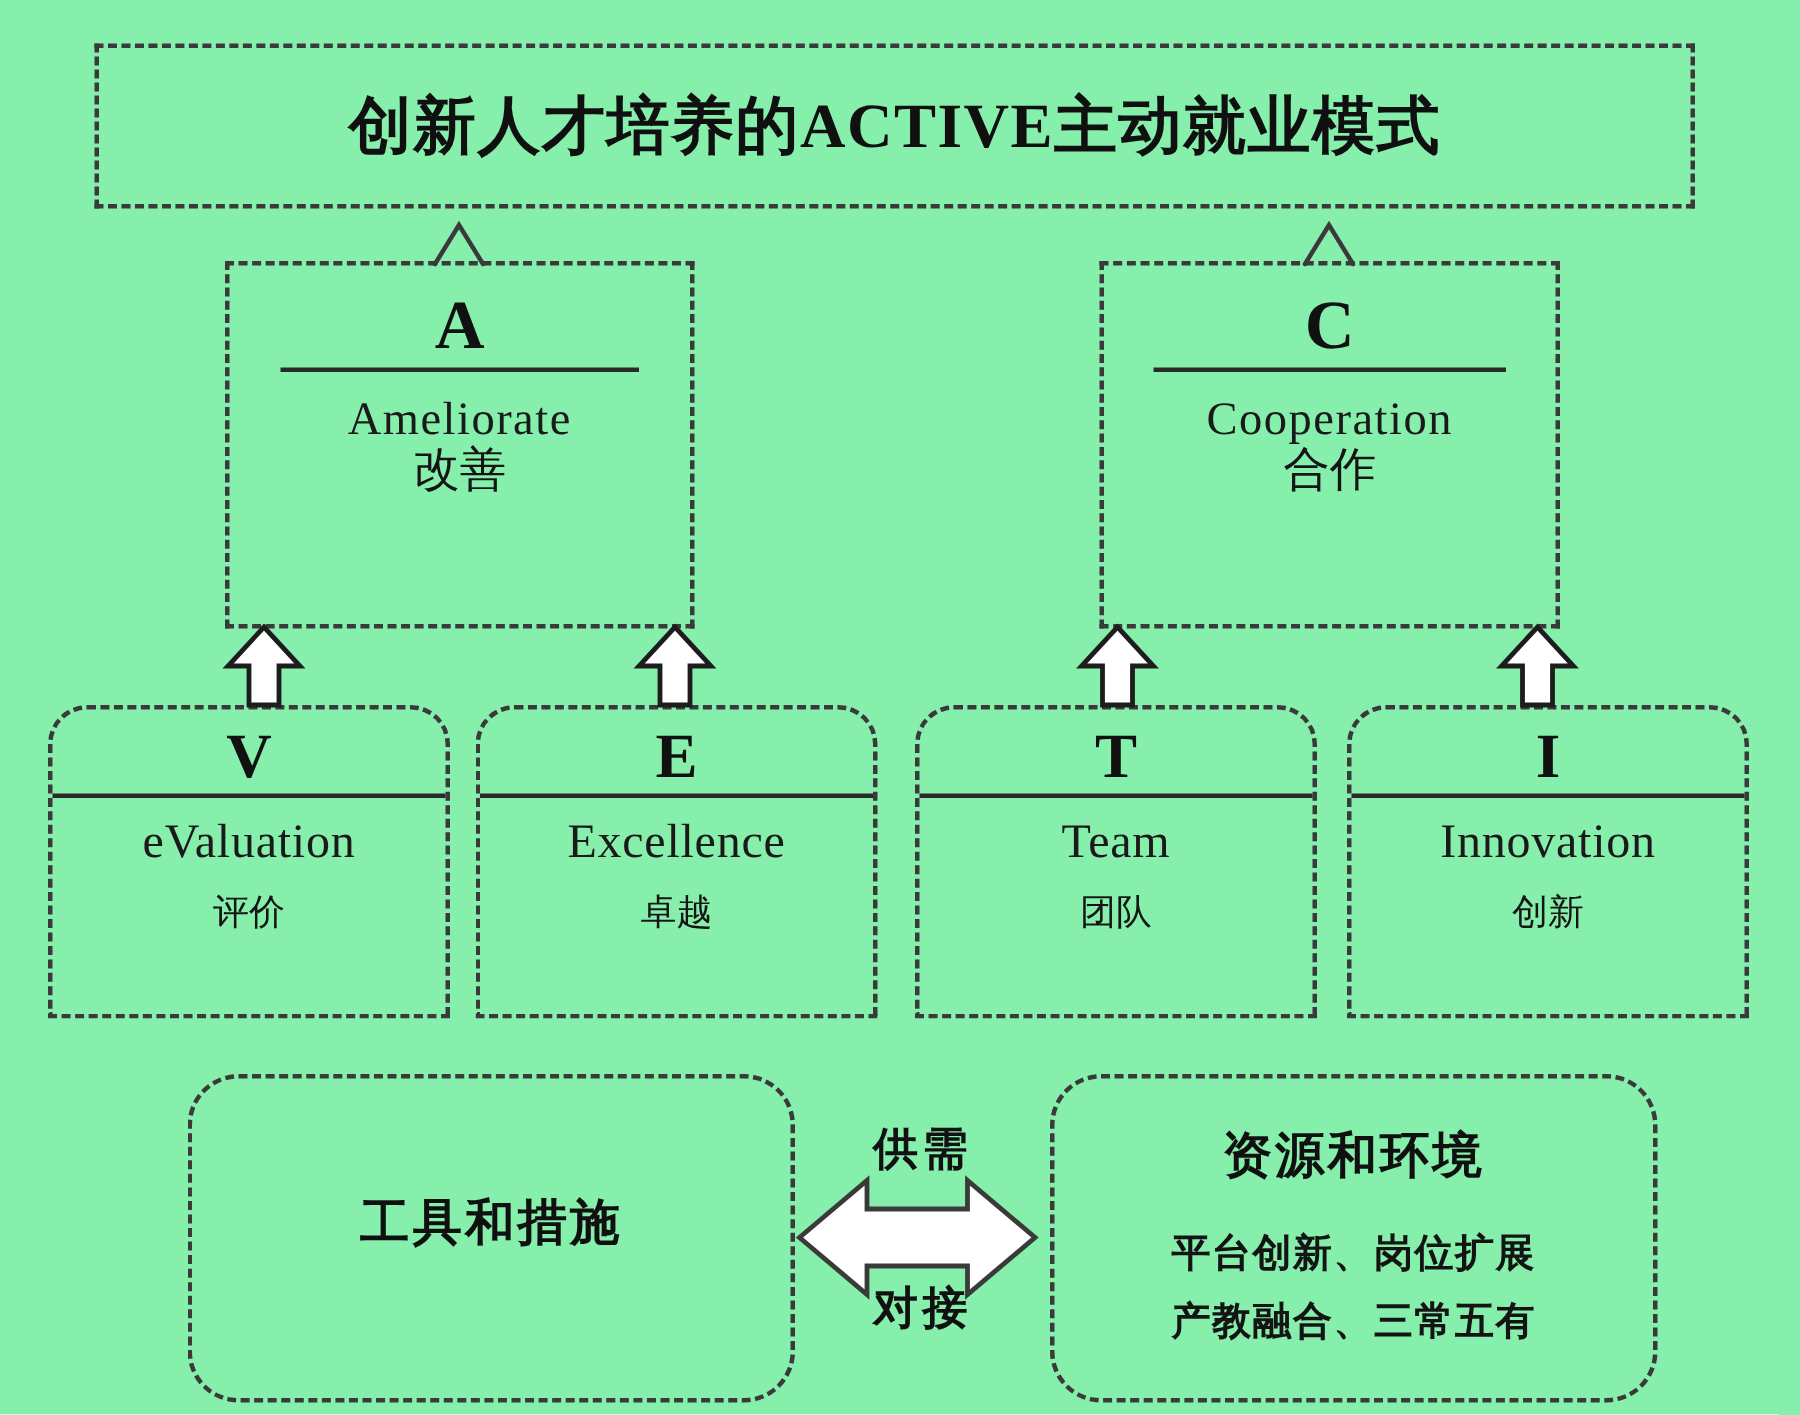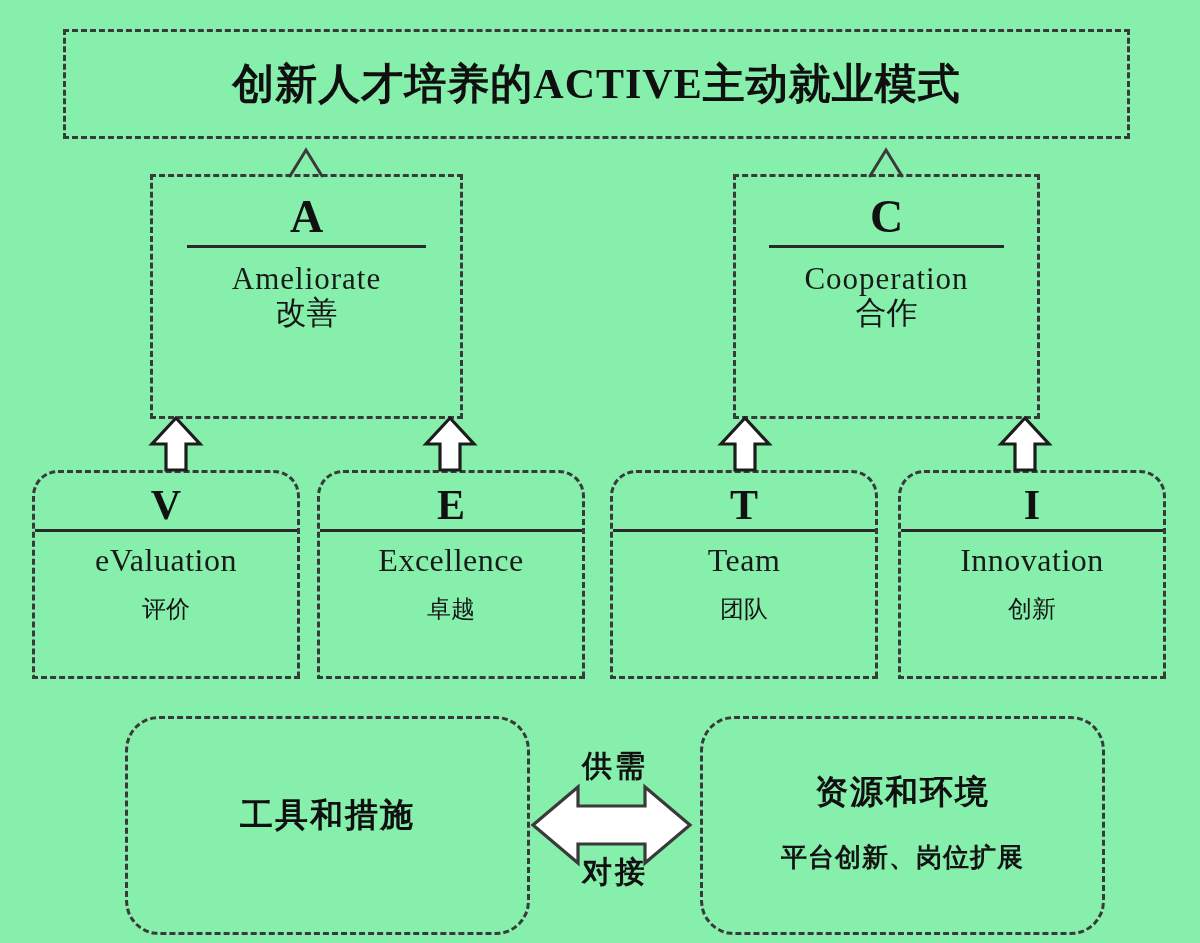--- a/index.html
+++ b/index.html
@@ -212,20 +212,21 @@
     <span class="leaf-cn">创新</span>
   </div>
 
   <div class="dbox found-box" id="box-tools">
     <span class="found-title">工具和措施</span>
   </div>
 
   <div class="dbox found-box" id="box-resources">
     <span class="found-title">资源和环境</span>
     <span class="found-line">平台创新、岗位扩展</span>
+    <span class="found-line">产教融合、三常五有</span>
   </div>
 
   <div class="exchange-label" id="label-supply">供需</div>
   <div class="exchange-label" id="label-match">对接</div>
 
   <svg class="overlay" viewBox="0 0 1200 943">
 
     <g stroke="#3a3a3a" stroke-width="3" fill="none" stroke-linecap="round">
       <path d="M 290 176 L 306 150 L 322 176"></path>
     </g>

